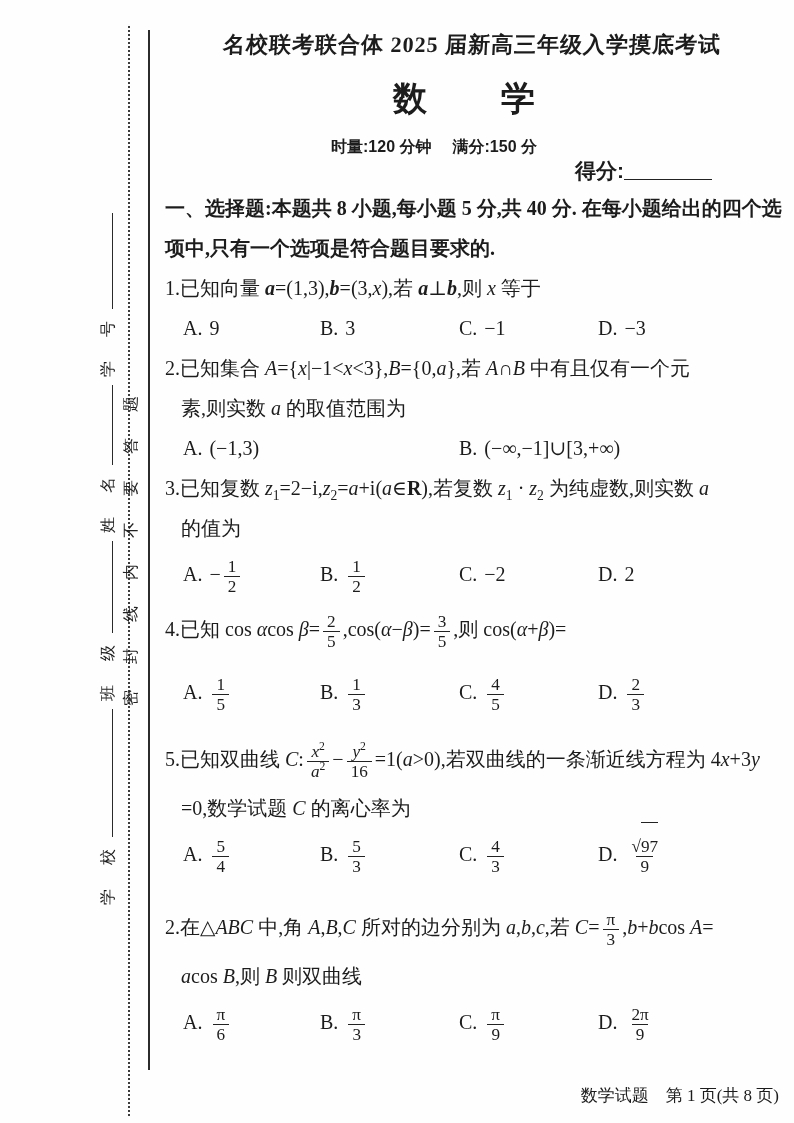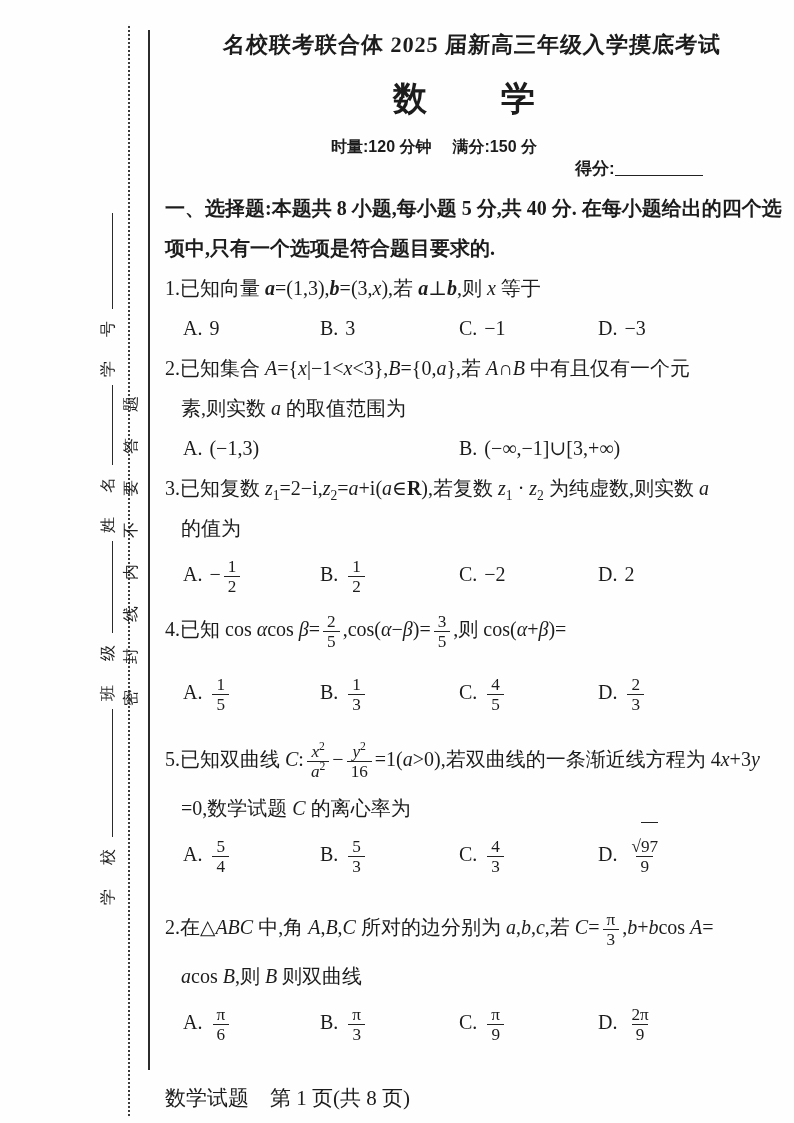--- a/index.html
+++ b/index.html
@@ -23,21 +23,21 @@
   .sf:nth-child(4) .sfblank{width:96px}
 
   
   .h-school{position:absolute;top:30px;left:165px;width:614px;text-align:center;
             font-size:22px;font-weight:700;letter-spacing:1px;transform:skewX(-3deg)}
   .h-title{position:absolute;top:76px;left:158px;width:614px;text-align:center;
            font-size:34px;font-weight:700;letter-spacing:2px}
   .h-meta{position:absolute;top:137px;left:165px;width:614px;text-align:center;font-size:16px;
           font-weight:600;font-family:"Liberation Sans","DejaVu Sans",sans-serif;transform:translateX(-38px)}
   .h-meta .m2{margin-left:21px}
-  .h-score{position:absolute;top:157px;left:575px;font-size:17px;font-weight:700;
+  .h-score{position:absolute;top:157px;left:575px;font-size:21px;font-weight:700;
            font-family:"Liberation Sans","DejaVu Sans",sans-serif}
   .score-blank{display:inline-block;width:88px;height:15px;border-bottom:1.7px solid #222;vertical-align:-2px}
 
   
   .content{position:absolute;left:165px;top:188px;width:614px;font-size:20px}
   .line{height:40px;line-height:40px;white-space:nowrap}
   .tall{height:58px;line-height:58px}
   .bold{font-weight:700}
   .cont{padding-left:16px}
   .mt8{margin-top:8px}.mt12{margin-top:12px}.mt18{margin-top:18px}
@@ -53,21 +53,21 @@
   .sp{font-size:68%;vertical-align:super;line-height:0}
   .sb{font-size:68%;vertical-align:sub;line-height:0}
   .frac{display:inline-flex;flex-direction:column;align-items:center;vertical-align:middle;
         line-height:1.12;font-size:0.86em;margin:0 3px;text-align:center}
   .frac .num{padding:0 4px}
   .frac .den{padding:0 4px;border-top:1.5px solid #222}
   .sqrt{display:inline}
   .ovl{border-top:1.4px solid #222;padding-top:14px}
 
   
-  .footer{position:absolute;top:1084px;left:165px;width:614px;text-align:left;font-size:21px}
+  .footer{position:absolute;top:1084px;left:165px;width:614px;text-align:right;font-size:17px}
 </style>
 </head>
 <body>
 
 <div class="page">
 
   <div class="dash-line"></div>
   <div class="solid-line"></div>
 
   <div class="fields-anchor">

